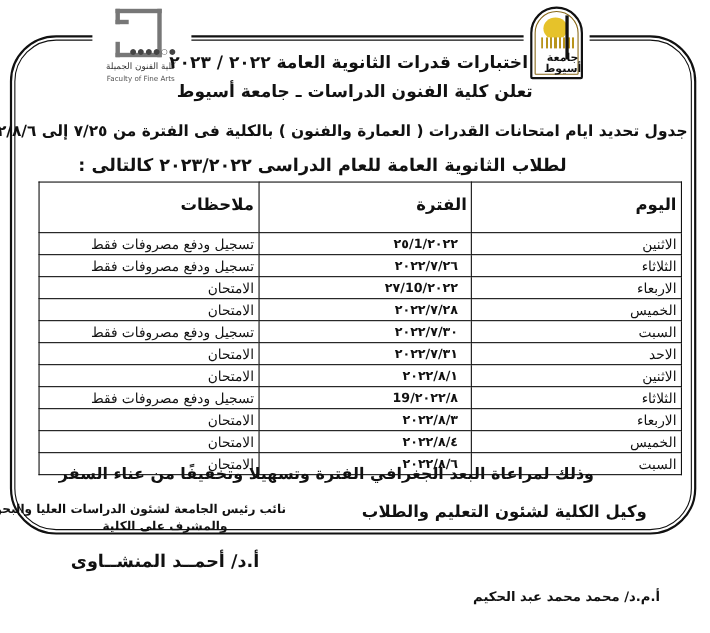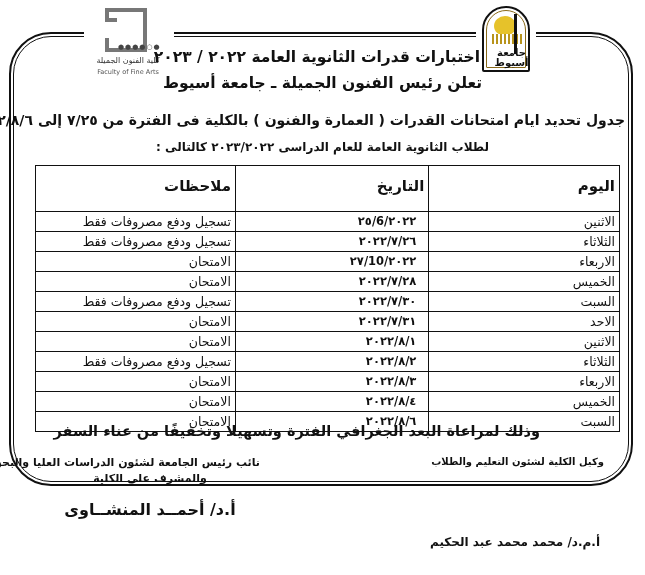--- a/index.html
+++ b/index.html
@@ -33,39 +33,39 @@
              border: 1px solid #8a6a1a; border-radius: 20px 20px 1px 1px; }
   .au-sun { position: absolute; left: 10px; top: 8px; width: 22px; height: 20px; border-radius: 50%; background: #e6c22a; }
   .au-rays { position: absolute; left: 8px; top: 26px; width: 30px; height: 10px;
              background: repeating-linear-gradient(90deg, #b8941c 0 2px, #fff 2px 4px); }
   .au-text { position: absolute; left: 4px; top: 40px; width: 47px; font-size: 10px; font-weight: bold; text-align: center; color: #111; direction: rtl; line-height: 10px; }
   .au-pole { position: absolute; left: 30px; top: 6px; width: 3px; height: 40px; background:#111; }
   .t { position: absolute; direction: rtl; text-align: center; font-weight: bold; white-space: nowrap; }
   .title1 { left: 170px; width: 310px; top: 48px; font-size: 15.5px; }
   .title2 { left: 150px; width: 345px; top: 74px; font-size: 15.5px; }
   .title3 { left: 20px; width: 605px; top: 112px; font-size: 14px; }
-  .title4 { left: 130px; width: 385px; top: 140px; font-size: 12px; }
+  .title4 { left: 130px; width: 385px; top: 140px; font-size: 16px; }
   table.sched {
     position: absolute; left: 35px; top: 165px; width: 585px;
     border-collapse: collapse; direction: rtl; font-size: 12.5px;
   }
   table.sched th, table.sched td {
     border: 1px solid #111; padding: 0 4px; text-align: right; white-space: nowrap;
   }
   table.sched th { height: 29px; font-size: 15px; font-weight: bold; vertical-align: bottom; padding-bottom: 16px; }
   table.sched td { height: 19px; line-height: 19px; }
   table.sched td.date { text-align: right; padding-right: 12px; letter-spacing: 1px; font-weight: bold; font-size: 11.5px; }
   .col-day { width: 195px; }
   .col-date { width: 195px; }
   .col-notes { width: 195px; }
   .footer-note { left: 110px; width: 430px; top: 423px; font-size: 14.5px; }
   .sig-left-1 { left: 40px; width: 220px; top: 456px; font-size: 11px; }
   .sig-left-2 { left: 40px; width: 220px; top: 472px; font-size: 11px; }
   .sig-left-3 { left: 50px; width: 200px; top: 500px; font-size: 16px; }
-  .sig-right-1 { left: 404px; width: 200px; top: 456px; font-size: 10px; text-align: right; }
+  .sig-right-1 { left: 388px; width: 200px; top: 456px; font-size: 15px; text-align: right; }
   .sig-right-2 { left: 400px; width: 200px; top: 488px; font-size: 12px; text-align: right; margin-top: 47px; }
 </style>
 </head>
 <body>
 
 <div class="frame-outer"></div>
 <div class="frame-inner"></div>
 <div class="logo-gap" style="left:84px;width:90px;"></div>
 <div class="logo-gap" style="left:476px;width:60px;"></div>
 
@@ -81,36 +81,36 @@
 
 <div class="au-logo">
   <div class="au-logo-inner"></div>
   <div class="au-sun"></div>
   <div class="au-rays"></div>
   <div class="au-pole"></div>
   <div class="au-text">جامعة أسيوط</div>
 </div>
 
 <div class="t title1">اختبارات قدرات الثانوية العامة ٢٠٢٢ / ٢٠٢٣</div>
-<div class="t title2">تعلن رئيس الفنون الجميلة ـ جامعة أسيوط</div>
+<div class="t title2">تعلن كلية الفنون الدراسات ـ جامعة أسيوط</div>
 <div class="t title3">جدول تحديد ايام امتحانات القدرات ( العمارة والفنون ) بالكلية فى الفترة من ٧/٢٥ إلى ٢٠٢٢/٨/٦</div>
 <div class="t title4">لطلاب الثانوية العامة للعام الدراسى ٢٠٢٣/٢٠٢٢ كالتالى :</div>
 
 <table class="sched">
   <thead>
     <tr>
       <th class="col-day">اليوم</th>
-      <th class="col-date">التاريخ</th>
+      <th class="col-date">الفترة</th>
       <th class="col-notes">ملاحظات</th>
     </tr>
   </thead>
   <tbody>
     <tr>
       <td>الاثنين</td>
-      <td class="date">٢٠٢٢/6/٢٥</td>
+      <td class="date">٢٠٢٢/1/٢٥</td>
       <td>تسجيل ودفع مصروفات فقط</td>
     </tr>
     <tr>
       <td>الثلاثاء</td>
       <td class="date">٢٠٢٢/٧/٢٦</td>
       <td>تسجيل ودفع مصروفات فقط</td>
     </tr>
     <tr>
       <td>الاربعاء</td>
       <td class="date">٢٠٢٢/10/٢٧</td>
@@ -131,21 +131,21 @@
       <td class="date">٢٠٢٢/٧/٣١</td>
       <td>الامتحان</td>
     </tr>
     <tr>
       <td>الاثنين</td>
       <td class="date">٢٠٢٢/٨/١</td>
       <td>الامتحان</td>
     </tr>
     <tr>
       <td>الثلاثاء</td>
-      <td class="date">٢٠٢٢/٨/٢</td>
+      <td class="date">٢٠٢٢/٨/19</td>
       <td>تسجيل ودفع مصروفات فقط</td>
     </tr>
     <tr>
       <td>الاربعاء</td>
       <td class="date">٢٠٢٢/٨/٣</td>
       <td>الامتحان</td>
     </tr>
     <tr>
       <td>الخميس</td>
       <td class="date">٢٠٢٢/٨/٤</td>

